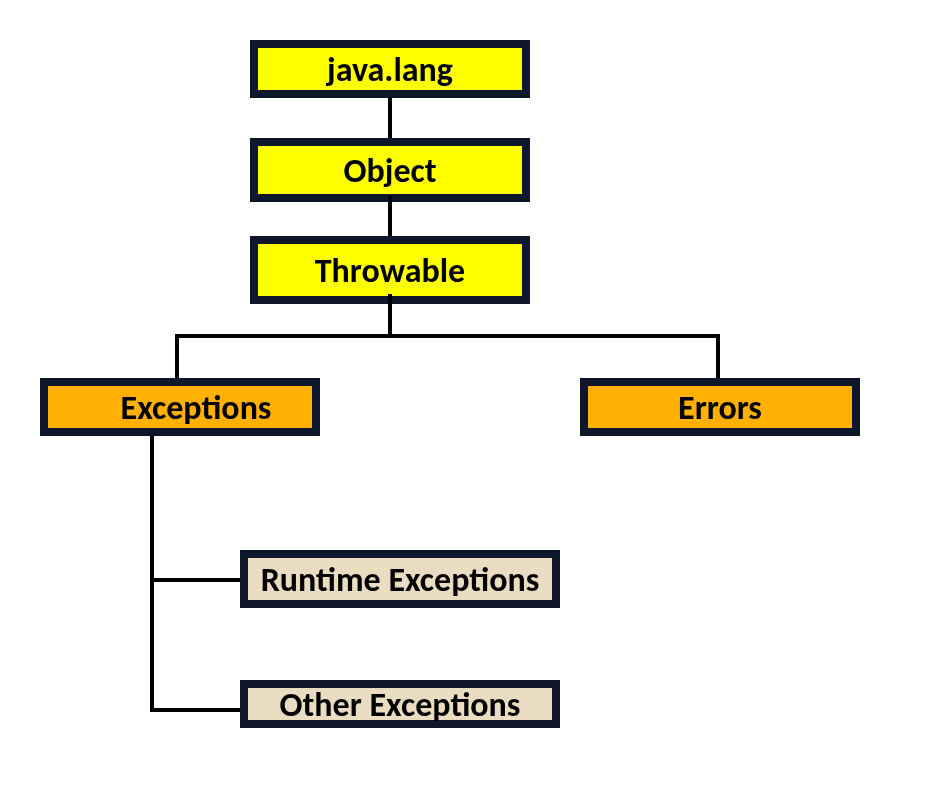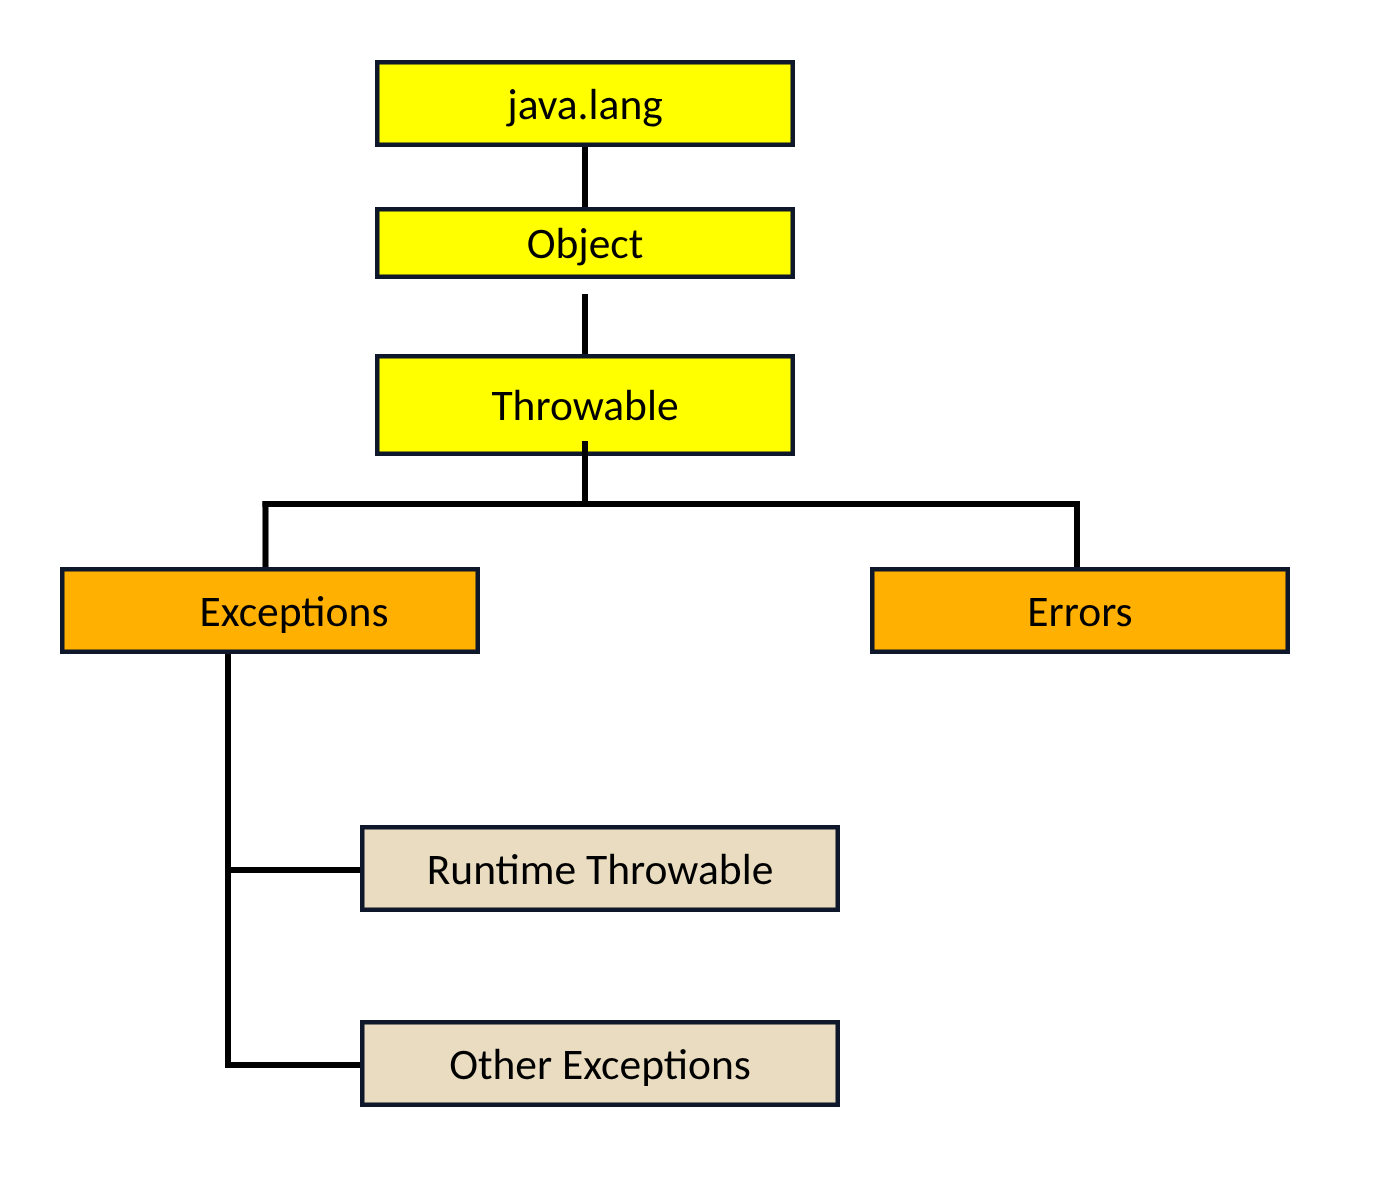--- a/index.html
+++ b/index.html
@@ -6,26 +6,26 @@
     margin: 0;
     padding: 0;
     background: #ffffff;
     font-family: Calibri, Arial, sans-serif;
     width: 932px;
     height: 791px;
     position: relative;
   }
   .box {
     position: absolute;
-    border: 3px solid #0f172a;
+    border: 8px solid #0f172a;
     display: flex;
     align-items: center;
     justify-content: center;
-    font-weight: normal;
-    font-size: 29px;
+    font-weight: bold;
+    font-size: 34px;
     box-sizing: border-box;
   }
   .yellow {
     background: #ffff00;
   }
   .orange {
     background: #ffb000;
   }
   .tan {
     background: #e9dcc0;
@@ -39,21 +39,21 @@
 </style>
 </head>
 <body>
 
 <div class="box yellow" style="left:250px; top:40px; width:280px; height:58px;">
   <span>java.lang</span>
 </div>
 
 <div class="line vline" style="left:388px; top:98px; height:40px;"></div>
 
-<div class="box yellow" style="left:250px; top:138px; width:280px; height:48px;">
+<div class="box yellow" style="left:250px; top:138px; width:280px; height:64px;">
   <span>Object</span>
 </div>
 
 <div class="line vline" style="left:388px; top:196px; height:40px;"></div>
 
 <div class="box yellow" style="left:250px; top:236px; width:280px; height:68px;">
   <span>Throwable</span>
 </div>
 
 <div class="line vline" style="left:388px; top:294px; height:40px;"></div>
@@ -70,20 +70,20 @@
 
 <div class="box orange" style="left:580px; top:378px; width:280px; height:58px;text-align:center;">
   <span>Errors</span>
 </div>
 
 <div class="line vline" style="left:150px; top:436px; height:276px;"></div>
 
 <div class="line hline" style="left:150px; top:578px; width:90px;"></div>
 
 <div class="box tan" style="left:240px; top:550px; width:320px; height:58px;">
-  <span>Runtime Throwable</span>
+  <span>Runtime Exceptions</span>
 </div>
 
 <div class="line hline" style="left:150px; top:708px; width:90px;"></div>
 
-<div class="box tan" style="left:240px; top:680px; width:320px; height:58px;">
+<div class="box tan" style="left:240px; top:680px; width:320px; height:48px;">
   <span>Other Exceptions</span>
 </div>
 
 </body></html>

